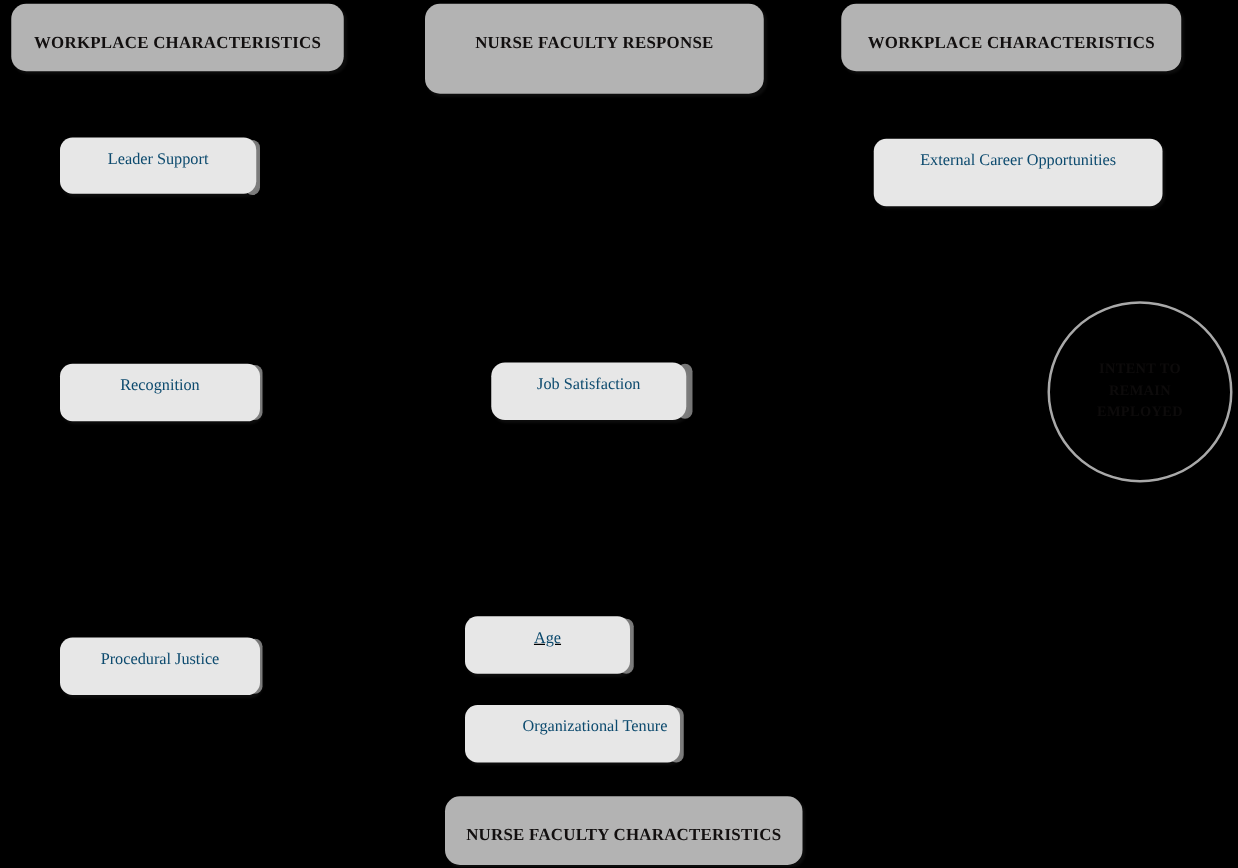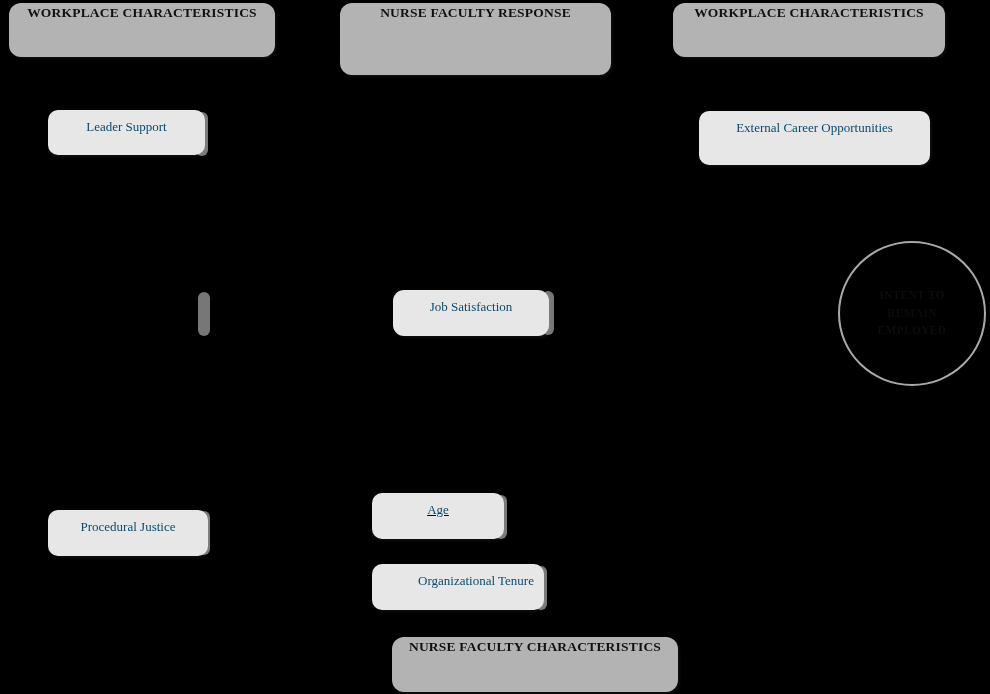--- a/index.html
+++ b/index.html
@@ -34,21 +34,21 @@
   .band {
     background: #b3b3b3;
     align-items: flex-start;
     border-radius: 12px;
   }
   .band .label {
     font-weight: bold;
     font-size: 13.5px;
     letter-spacing: 0.2px;
     color: #120f0f;
-    padding-top: 2px;
+    padding-top: 23px;
     white-space: nowrap;
     text-align: center;
   }
 
   
   .var {
     background: #e7e7e7;
     align-items: flex-start;
     border-radius: 10px;
   }
@@ -112,20 +112,23 @@
   <div class="node band" style="left:673px; top:3px; width:272px; height:54px;">
     <span class="label">WORKPLACE CHARACTERISTICS</span>
   </div>
 
   <div class="ghost-edge" style="left:196px; top:112px; width:12px; height:44px;"></div>
   <div class="node var" style="left:48px; top:110px; width:157px; height:45px;">
     <span class="label">Leader Support</span>
   </div>
 
   <div class="ghost-edge" style="left:198px; top:292px; width:12px; height:44px;"></div>
+  <div class="node var" style="left:48px; top:291px; width:160px; height:46px;">
+    <span class="label">Recognition</span>
+  </div>
 
   <div class="ghost-edge" style="left:198px; top:511px; width:12px; height:44px;"></div>
   <div class="node var" style="left:48px; top:510px; width:160px; height:46px;">
     <span class="label">Procedural Justice</span>
   </div>
 
   <div class="ghost-edge" style="left:542px; top:291px; width:12px; height:44px;"></div>
   <div class="node var" style="left:393px; top:290px; width:156px; height:46px;border-radius:11px;">
     <span class="label">Job Satisfaction</span>
   </div>
@@ -133,21 +136,21 @@
   <div class="ghost-edge" style="left:495px; top:495px; width:12px; height:44px;"></div>
   <div class="node var" style="left:372px; top:493px; width:132px; height:46px;text-decoration:underline;">
     <span class="label">Age</span>
   </div>
 
   <div class="ghost-edge" style="left:535px; top:566px; width:12px; height:44px;"></div>
   <div class="node var" style="left:372px; top:564px; width:172px; height:46px;padding-left:36px;">
     <span class="label">Organizational Tenure</span>
   </div>
 
-  <div class="node band" style="left:356px; top:637px; width:286px; height:55px;margin-left:36px;">
+  <div class="node band" style="left:356px; top:637px; width:286px; height:55px;">
     <span class="label">NURSE FACULTY CHARACTERISTICS</span>
   </div>
 
   <div class="tick" style="left:812px; top:155px; width:3px; height:4px;"></div>
   <div class="node var" style="left:699px; top:111px; width:231px; height:54px;">
     <span class="label">External Career Opportunities</span>
   </div>
 
   <div class="circle-node" style="left:838px; top:241px; width:148px; height:145px;">
     <span class="cline">INTENT TO</span>

